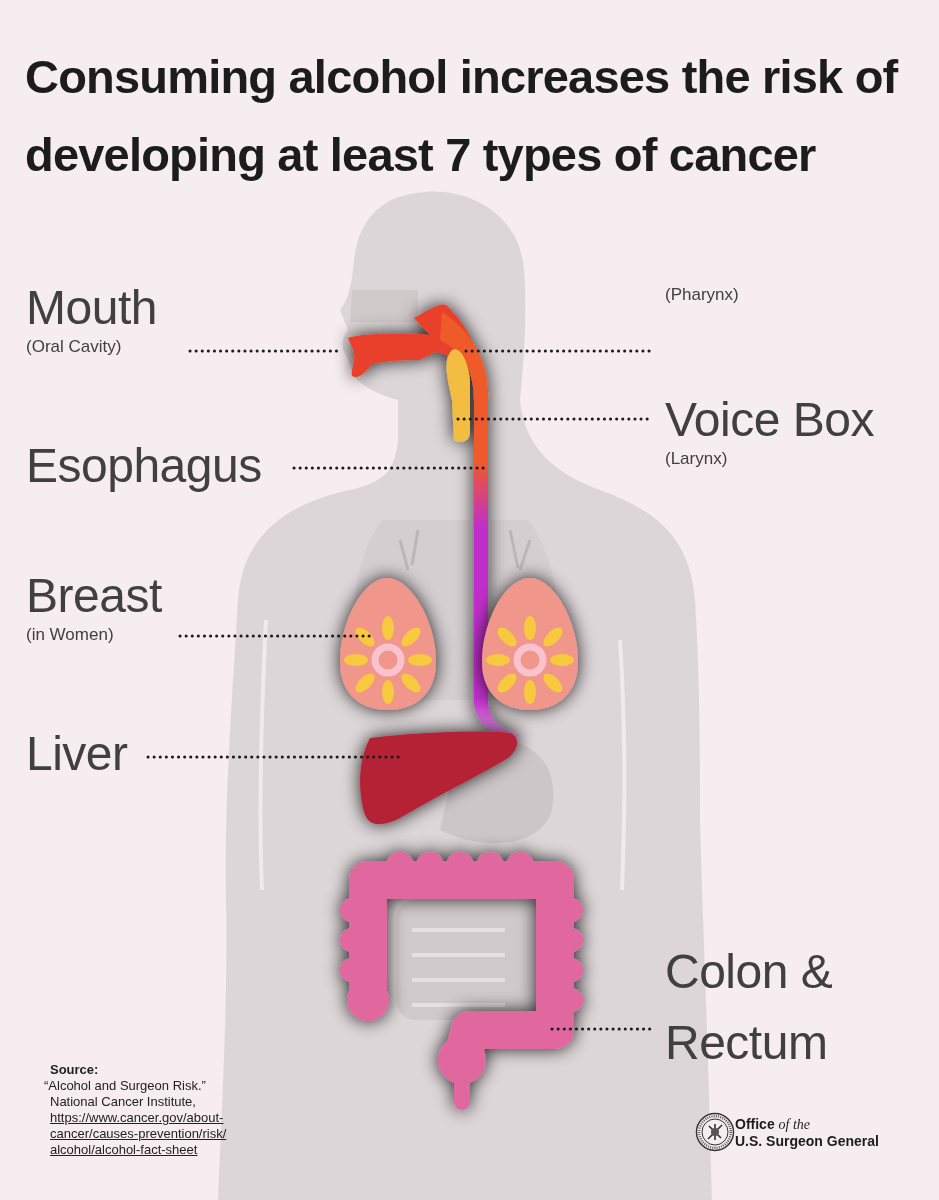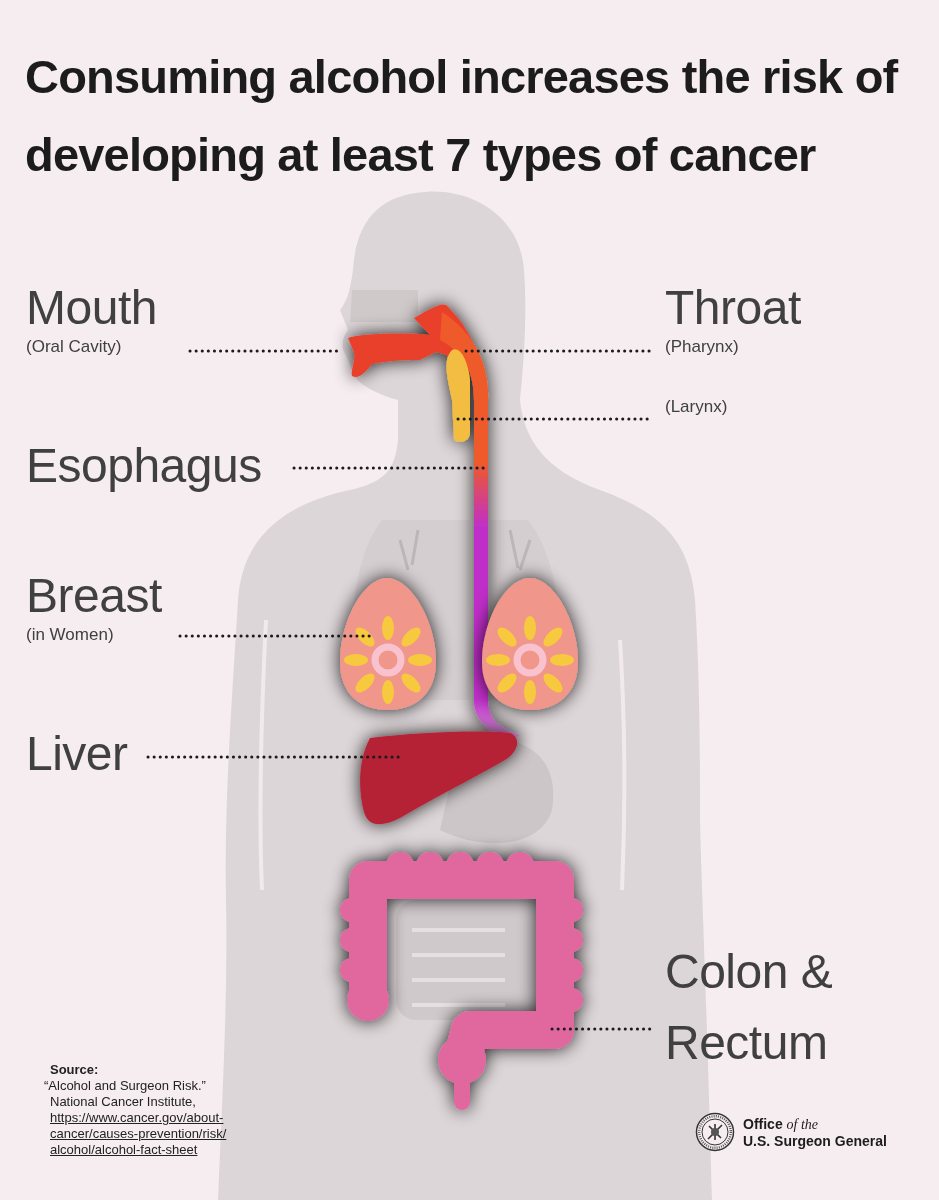--- a/index.html
+++ b/index.html
@@ -6,21 +6,21 @@
   body{width:939px;height:1200px;background:#f6edf1;position:relative;overflow:hidden;font-family:"Liberation Sans",sans-serif;color:#1b1b1b;}
   .title{position:absolute;left:25px;top:38px;width:900px;font-family:"Liberation Sans",sans-serif;font-weight:700;font-size:47px;line-height:78px;letter-spacing:-0.8px;color:#1c1c1c;margin:0;}
   svg.figure{position:absolute;left:0;top:0;}
   .lbl{position:absolute;font-family:"Liberation Sans",sans-serif;color:#404040;}
   .big{font-size:48px;line-height:52px;letter-spacing:-0.5px;}
   .sub{font-size:17px;line-height:26px;}
   .source{position:absolute;left:26px;top:1062px;font-size:13px;line-height:16px;color:#222;margin-left:24px;}
   .source .head{font-weight:700;display:block;}
   .source .quote{margin-left:-6px;display:block;}
   .source a{color:#222;text-decoration:underline;display:block;}
-  .logo{position:absolute;left:695px;top:1112px;display:flex;align-items:center;gap:8px;}
+  .logo{position:absolute;left:695px;top:1112px;display:flex;align-items:center;}
   .logo-text{font-size:14px;line-height:16px;font-weight:700;color:#1c1c1c;}
   .logo-text i{font-family:"Liberation Serif",serif;font-weight:400;font-style:italic;}
 </style>
 </head>
 <body>
 
 <h1 class="title">Consuming alcohol increases the risk of developing at least 7 types of cancer</h1>
 
 <svg class="figure" width="939" height="1200" viewBox="0 0 939 1200" xmlns="http://www.w3.org/2000/svg">
   <defs>
@@ -137,24 +137,24 @@
     <line x1="148" y1="757" x2="400" y2="757"></line>
     <line x1="552" y1="1029" x2="652" y2="1029"></line>
   </g>
 </svg>
 
 <div class="lbl" style="left:26px;top:282px;">
   <div class="big">Mouth</div>
   <div class="sub">(Oral Cavity)</div>
 </div>
 <div class="lbl" style="left:665px;top:282px;">
-  <div class="big">Throat</div>
   <div class="sub">(Pharynx)</div>
 </div>
 <div class="lbl" style="left:665px;top:394px;">
+  <div class="big">Voice Box</div>
   <div class="sub">(Larynx)</div>
 </div>
 <div class="lbl" style="left:26px;top:440px;">
   <div class="big">Esophagus</div>
 </div>
 <div class="lbl" style="left:26px;top:570px;">
   <div class="big">Breast</div>
   <div class="sub">(in Women)</div>
 </div>
 <div class="lbl" style="left:26px;top:728px;">

